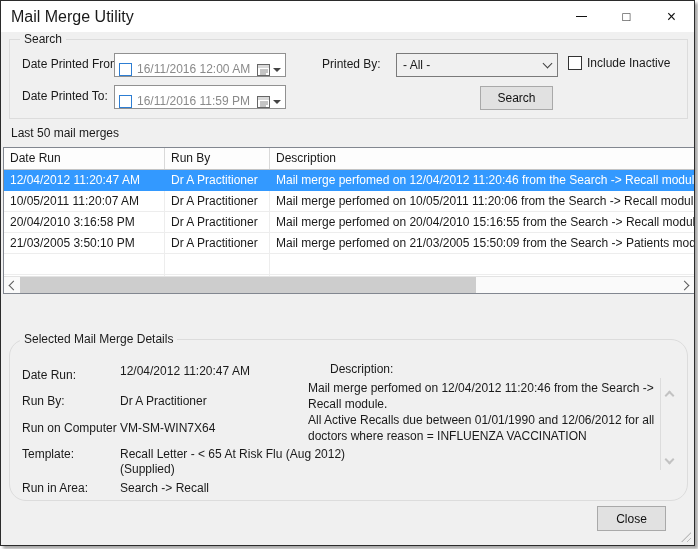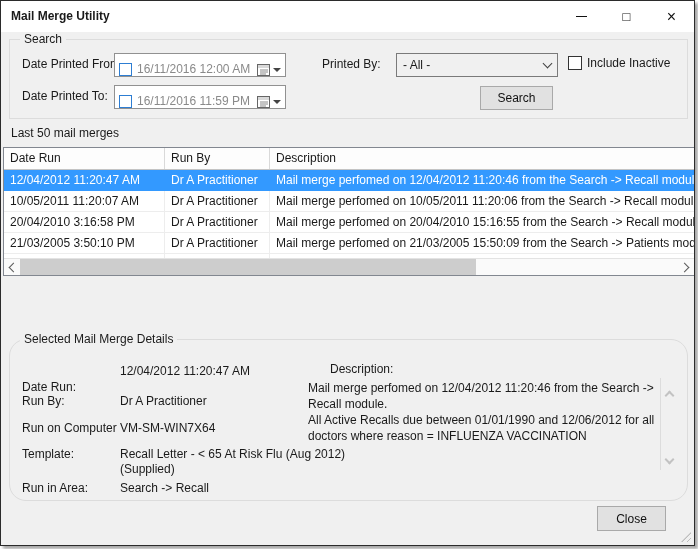--- a/index.html
+++ b/index.html
@@ -5,21 +5,21 @@
   * { margin:0; padding:0; box-sizing:border-box; }
   html,body { width:698px; height:549px; background:#fff; font-family:"Liberation Sans", sans-serif; }
   .win {
     position:absolute; left:0; top:0; width:695px; height:546px;
     background:#f0f0f0; border:1px solid #2b2b2b;
     box-shadow:3px 3px 3px rgba(0,0,0,0.35);
     font-size:12px; color:#1a1a1a; overflow:hidden;
   }
   
   .titlebar { position:absolute; left:0; top:0; width:100%; height:31px; background:#ffffff; }
-  .title { position:absolute; left:10px; top:0; line-height:31px; font-weight:bold; font-size:12px; }
+  .title { position:absolute; left:10px; top:0; line-height:31px; font-weight:normal; font-size:16px; }
   .controls { position:absolute; right:0; top:0; height:31px; display:flex; }
   .ctrl { width:45px; height:31px; display:flex; align-items:center; justify-content:center; font-size:13px; color:#111; cursor:default; }
   .ctrl.min span { display:block; width:11px; height:0; border-top:1px solid #111; }
   
   .group { position:absolute; border:1px solid #dcdcdc; }
   .group-label { position:absolute; top:-8px; left:10px; background:#f0f0f0; padding:0 4px; }
   
   .lbl { position:absolute; white-space:nowrap; }
   .datefield { position:absolute; width:172px; height:24px; background:#fff; border:1px solid #919191; display:flex; align-items:flex-end; padding:0 4px; }
   .datefield .cb { width:13px; height:13px; border:1px solid #2d7dd2; background:#fff; flex:0 0 auto; }
@@ -27,21 +27,21 @@
   .cal-btn { display:flex; align-items:center; gap:3px; flex:0 0 auto; }
   .tri-down { width:0; height:0; border-left:4px solid transparent; border-right:4px solid transparent; border-top:4px solid #444; }
   .combo { position:absolute; width:162px; height:24px; background:#f0f0f0; border:1px solid #7a7a7a; display:flex; align-items:center; padding:0 6px; }
   .combo .ctext { flex:1 1 auto; }
   .chev { display:inline-block; width:7px; height:7px; border-right:1px solid #404040; border-bottom:1px solid #404040; }
   .chev.down { transform:rotate(45deg); margin-top:-3px; }
   .checkrow { position:absolute; display:flex; align-items:center; gap:5px;text-align:center; }
   .checkrow .cb2 { width:14px; height:14px; border:1px solid #333; background:#fff; }
   .btn { position:absolute; background:#e1e1e1; border:1px solid #a9a9a9; display:flex; align-items:center; justify-content:center; font-size:12px; color:#111; cursor:default; }
   
-  .listview { position:absolute; left:2px; top:146px; width:692px; height:129px; background:#fff; border:1px solid #828790; overflow:hidden; }
+  .listview { position:absolute; left:2px; top:146px; width:692px; height:147px; background:#fff; border:1px solid #828790; overflow:hidden; }
   .lv-header { display:flex; height:22px; background:#fdfdfd; border-bottom:1px solid #c4c4c4; }
   .lv-hcell { padding:3px 0 0 6px; border-right:1px solid #d9d9d9; white-space:nowrap; overflow:hidden; }
   .lv-row { display:flex; height:21px; border-bottom:1px solid #ededed; }
   .lv-cell { padding:3px 0 0 6px; border-right:1px solid #ededed; white-space:nowrap; overflow:hidden; }
   .c1 { width:161px; flex:0 0 auto; }
   .c2 { width:105px; flex:0 0 auto; }
   .c3 { flex:1 1 auto; border-right:none !important; }
   .lv-row.selected { background:#3399ff; color:#fff; border-bottom-color:#3399ff; }
   .lv-row.selected .lv-cell { border-right-color:#3399ff; }
   
@@ -185,21 +185,21 @@
       <div class="hs-thumb"></div>
       <div class="hs-arrow" style="right:0;">
           <span class="chev right"></span>
         </div>
     </div>
   </div>
 
   <div class="group" style="left:8px; top:338px; width:679px; height:162px;border-radius:17px;">
     <span class="group-label">Selected Mail Merge Details</span>
 
-    <span class="fld-label" style="top:40px;">Date Run:</span>
+    <span class="fld-label" style="top:28px;">Date Run:</span>
     <span class="fld-value" style="top:24px;">12/04/2012 11:20:47 AM</span>
 
     <span class="fld-label" style="top:54px;">Run By:</span>
     <span class="fld-value" style="top:54px;">Dr A Practitioner</span>
 
     <span class="fld-label" style="top:81px;">Run on Computer</span>
     <span class="fld-value" style="top:81px;">VM-SM-WIN7X64</span>
 
     <span class="fld-label" style="top:107px;">Template:</span>
     <span class="fld-value" style="top:107px; width:228px;">Recall Letter - &lt; 65 At Risk Flu (Aug 2012) (Supplied)</span>

